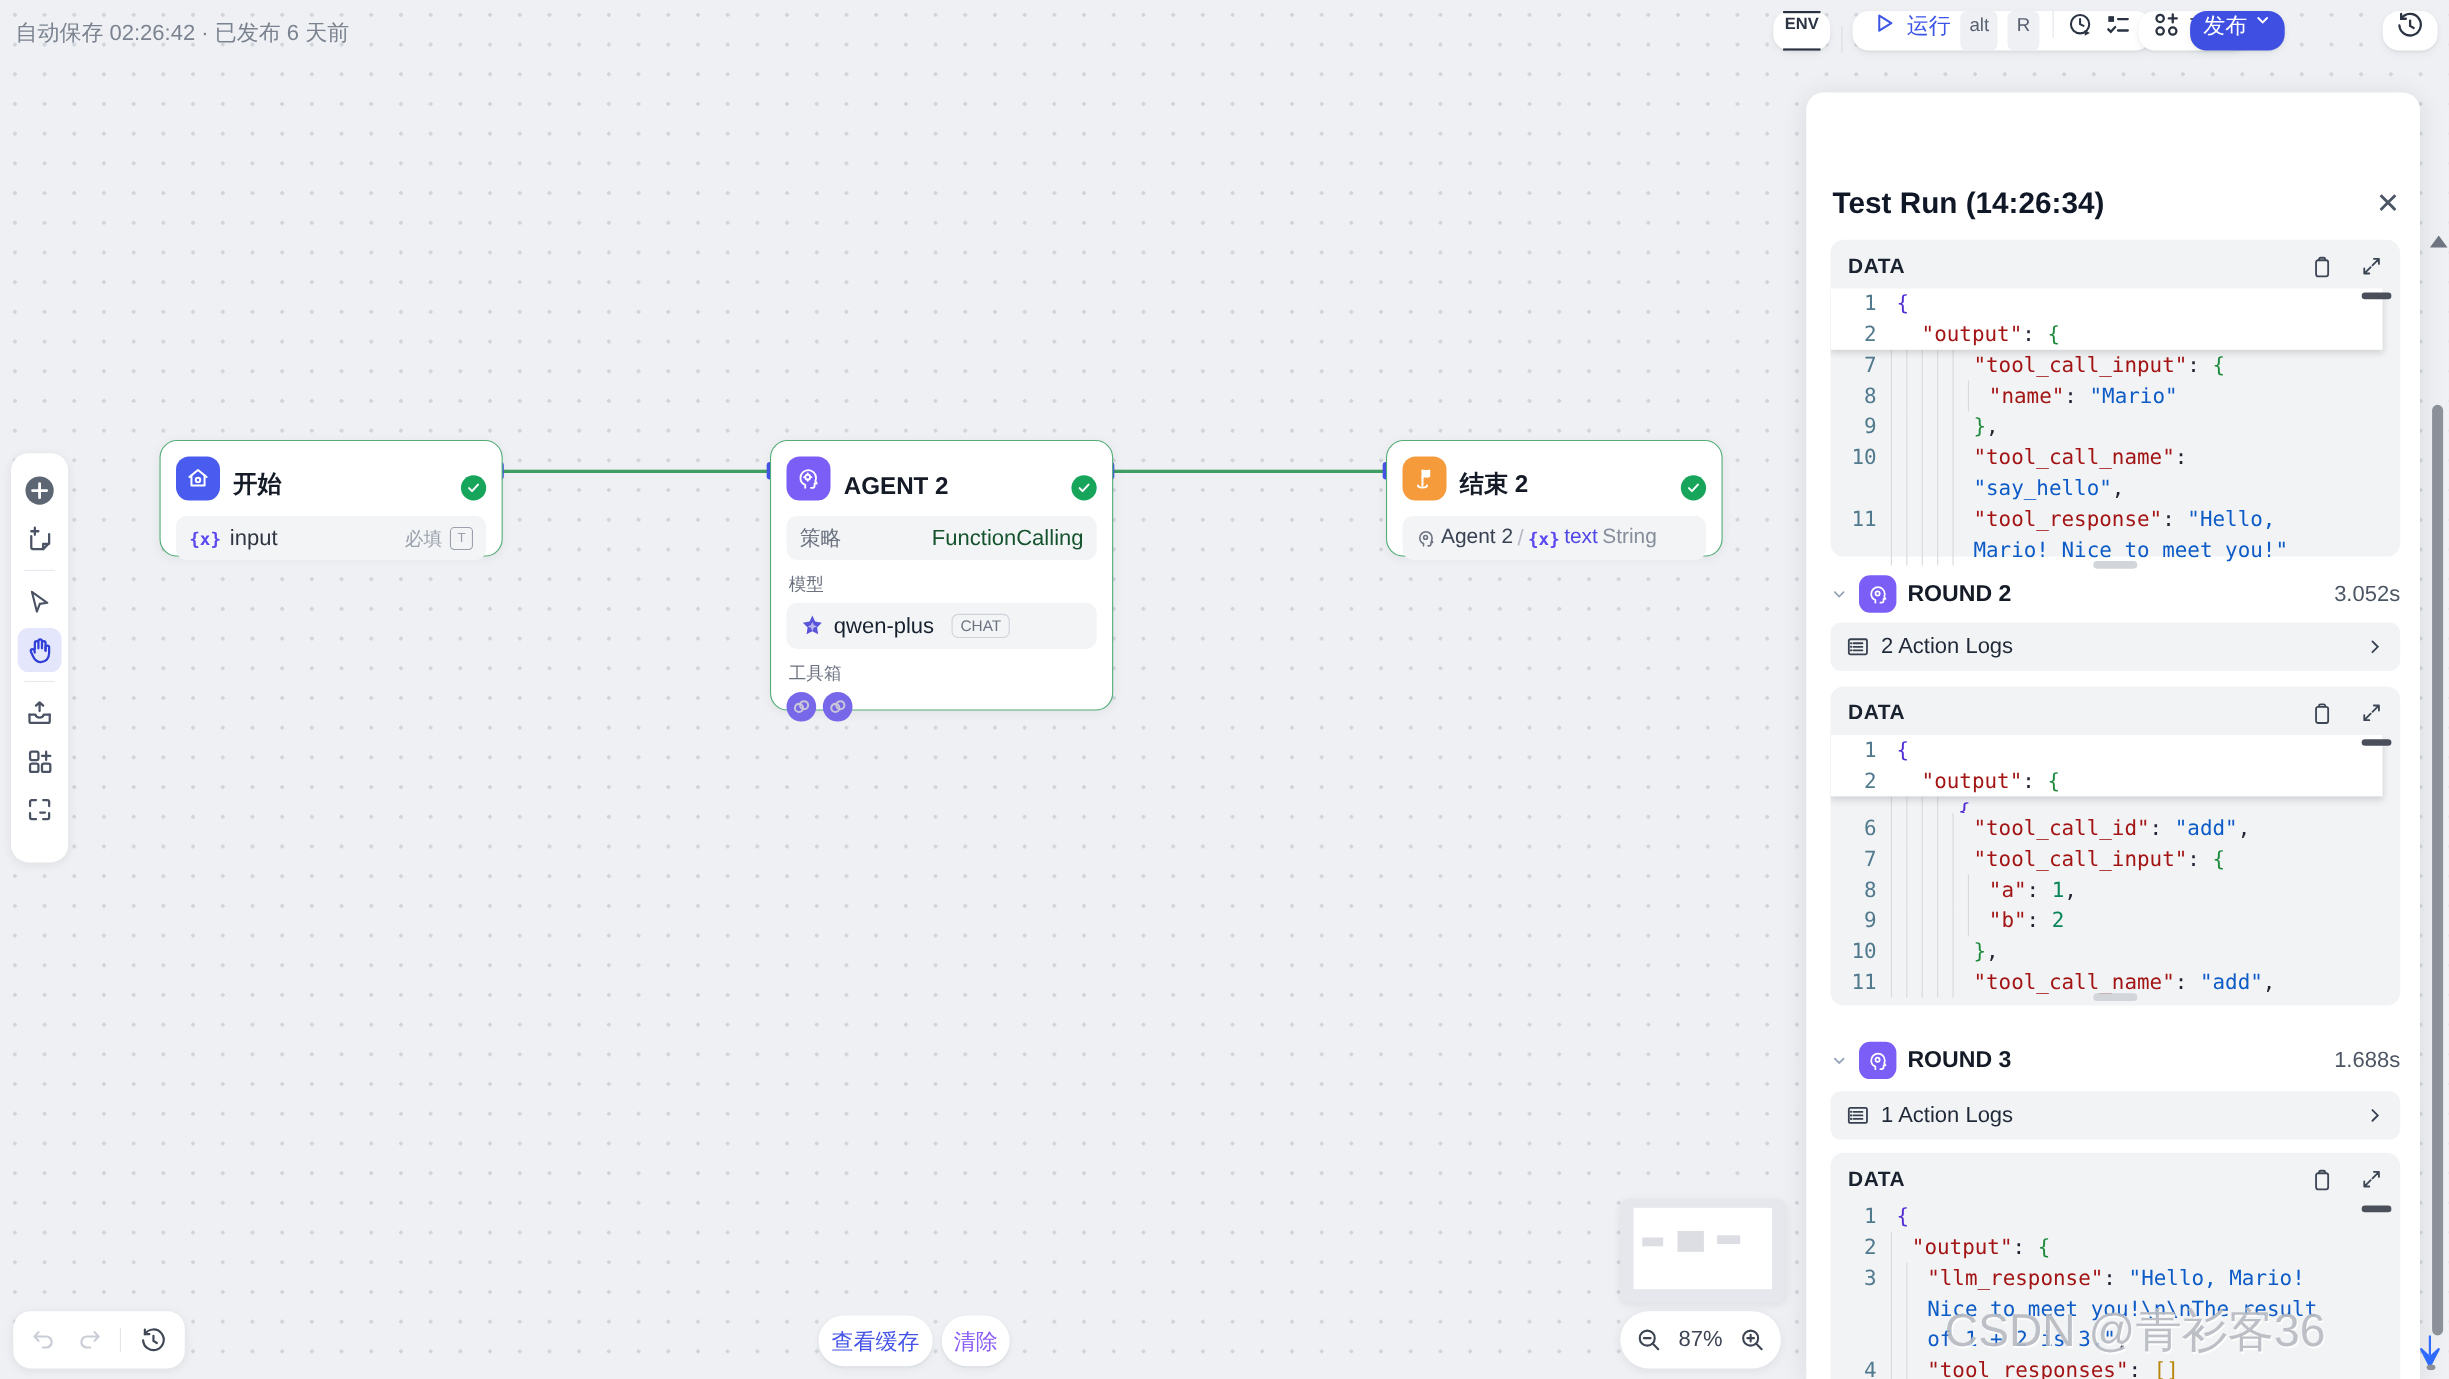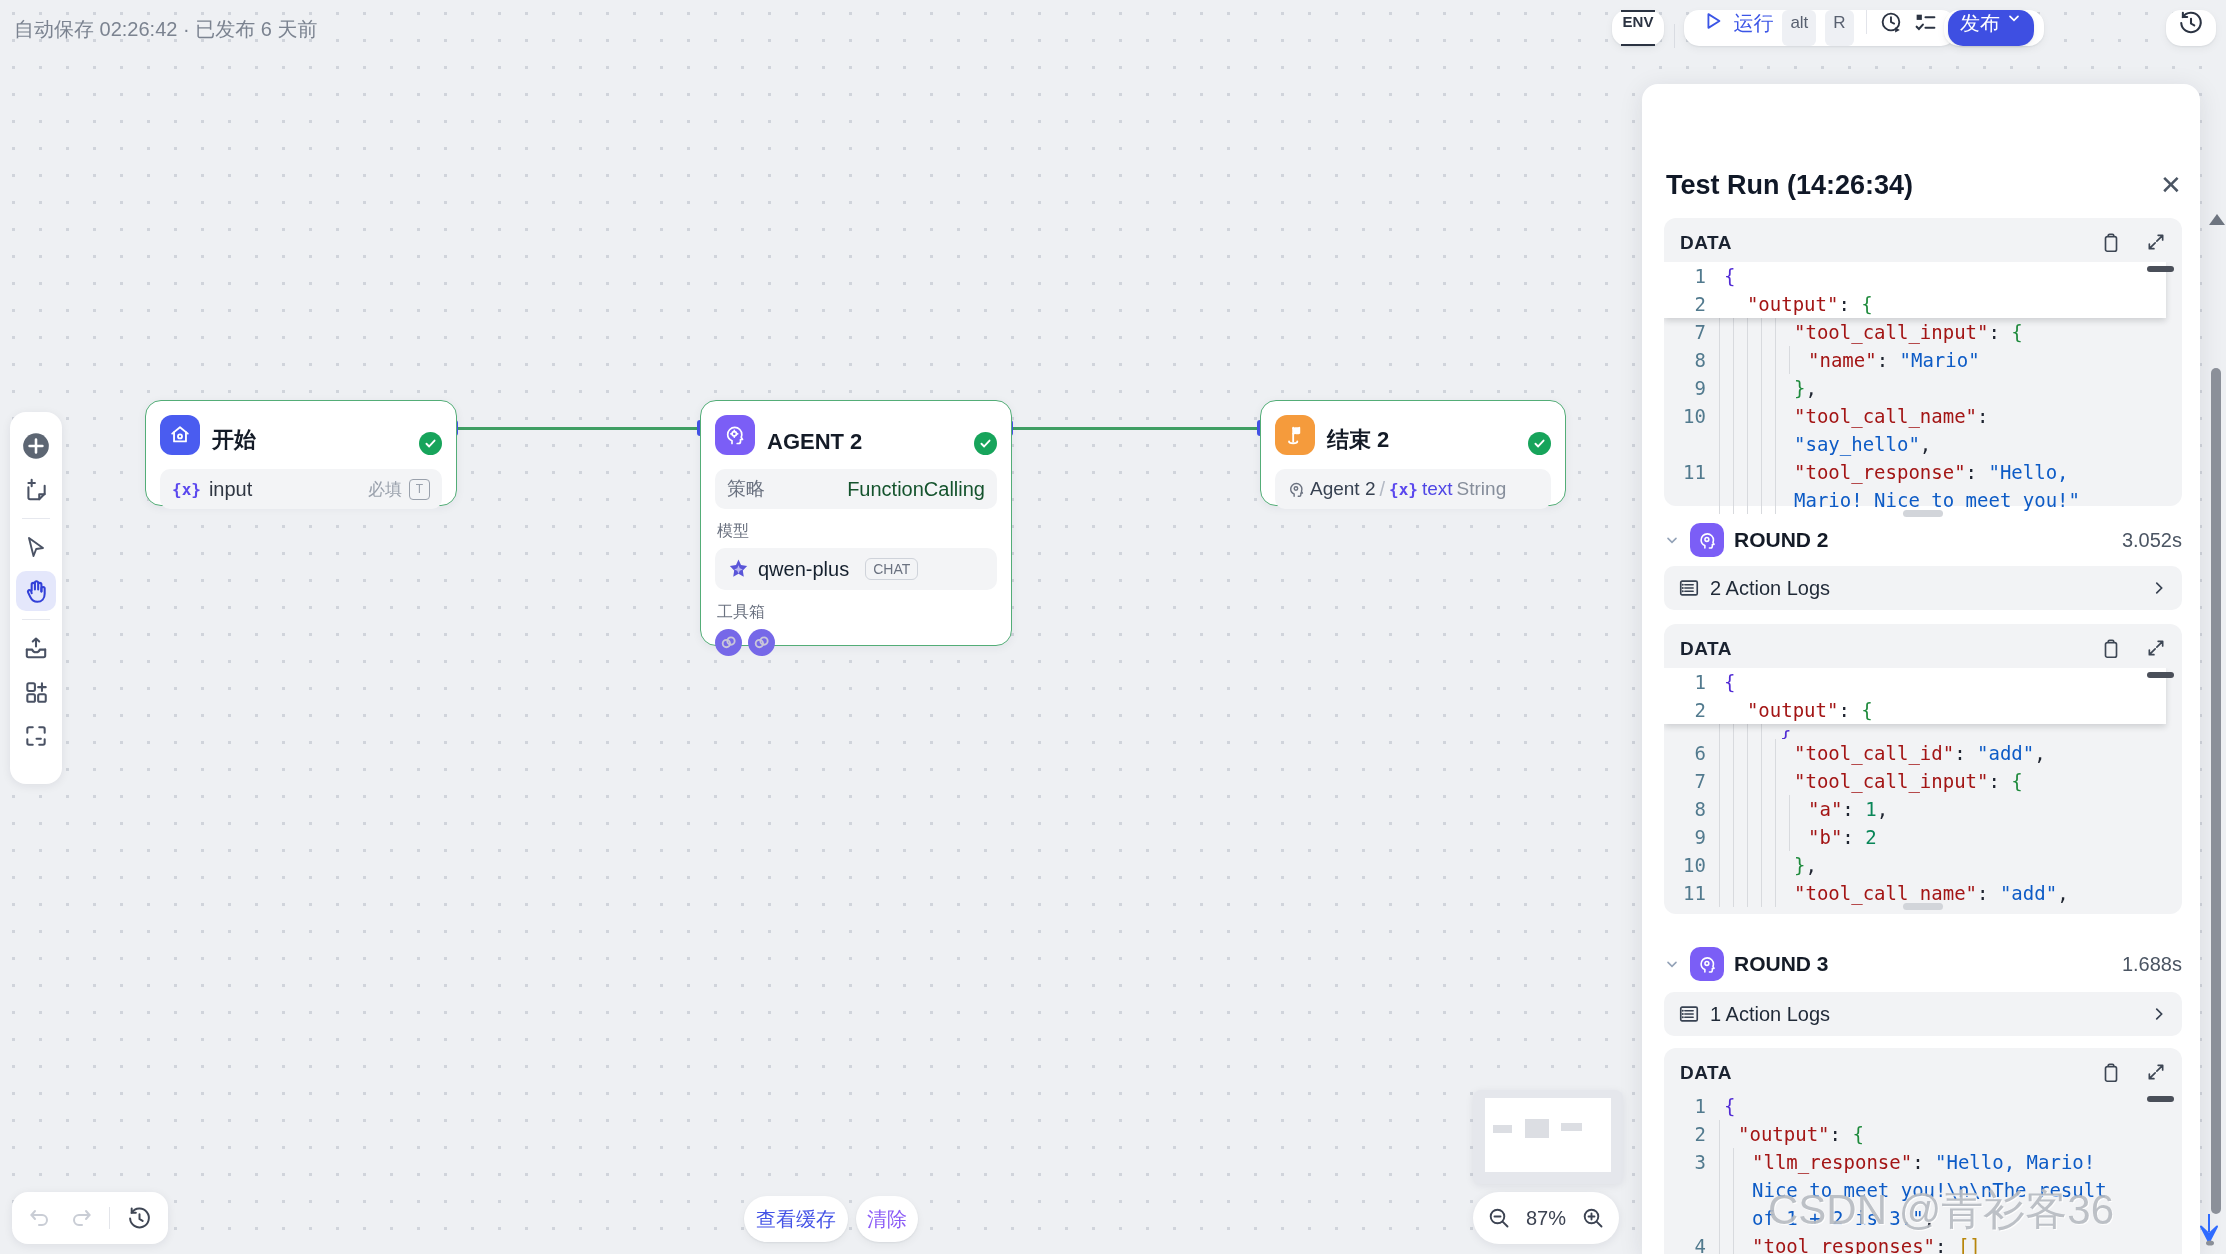--- a/index.html
+++ b/index.html
@@ -15,21 +15,21 @@
     box-shadow:0 1px 2px rgba(25,30,45,.07),0 3px 8px rgba(25,30,45,.05);height:36px;}
   .env-btn{left:1612px;top:10px;width:52px;}
   .env-txt{font-weight:bold;font-size:15px;color:#2b3342;border-top:2px solid #2b3342;border-bottom:2px solid #2b3342;padding:1px 2px;}
   .tb-div{left:1674px;top:24px;width:1px;height:24px;background:#d9dce2;}
   .run-group{left:1684px;top:10px;width:244px;gap:9px;padding:0 14px;}
   .run-label{color:#3b55e6;font-size:20px;font-weight:500;}
   .chip{background:#eef0f4;border-radius:6px;color:#586070;font-size:17px;padding:3px 8px;}
   .rg-div{width:1px;height:24px;background:#e2e4ea;margin:0 3px;}
   .feat-btn{left:1944px;top:10px;width:100px;gap:9px;}
   .feat-label{font-size:20px;color:#222a38;}
-  .pub-btn{left:1948px;top:10px;width:86px;background:#3e4fe2;gap:6px;}
+  .pub-btn{left:1991px;top:10px;width:86px;background:#3e4fe2;gap:6px;}
   .pub-label{color:#fff;font-size:20px;font-weight:500;}
   .hist-btn{left:2166px;top:10px;width:50px;}
   
   .ltb{left:10px;top:412px;width:52px;height:360px;background:#fff;border-radius:16px;
     box-shadow:0 2px 10px rgba(25,30,45,.08);display:flex;flex-direction:column;align-items:center;padding-top:12px;}
   .ltb-item{width:40px;height:40px;display:flex;align-items:center;justify-content:center;border-radius:10px;margin:2px 0;}
   .ltb-item.active{background:#e4e7fb;}
   .ltb-div{width:28px;height:1px;background:#e6e8ee;margin:6px 0;}
   
   .edge{height:3px;background:#3f9e63;top:427px;}

